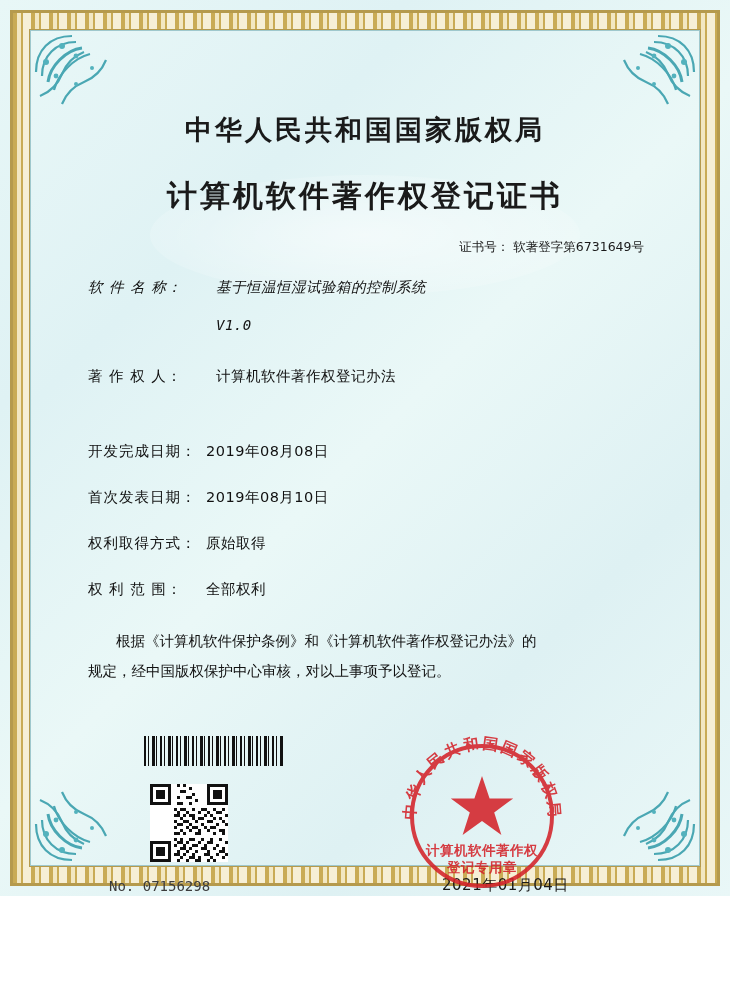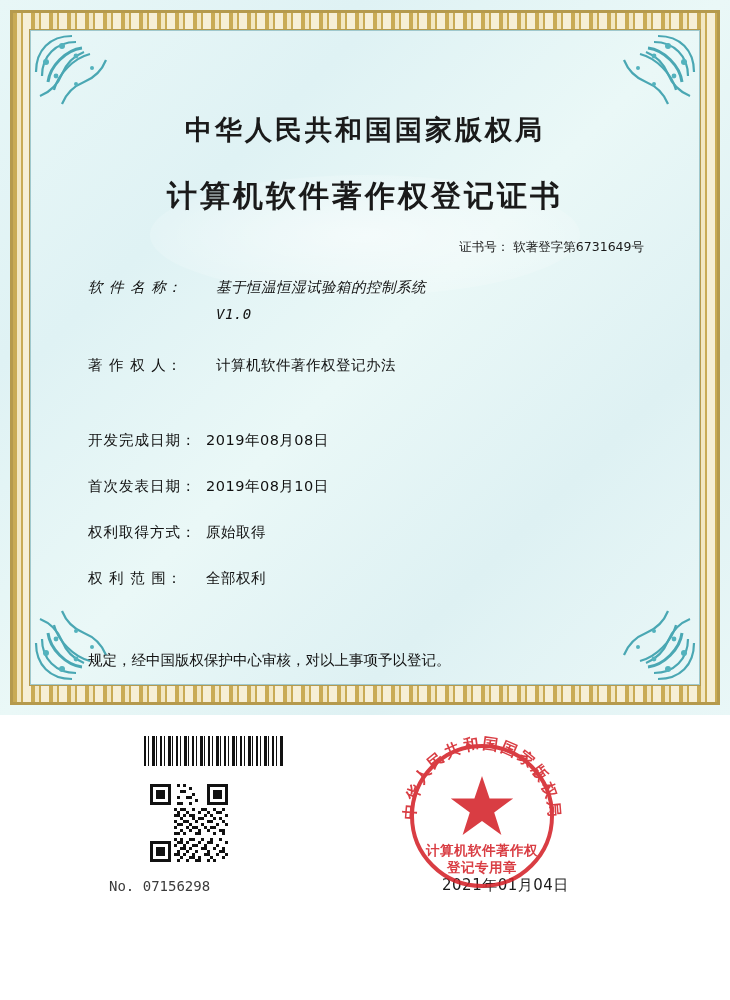--- a/index.html
+++ b/index.html
@@ -9,21 +9,21 @@
   }
   body {
     width: 730px;
     height: 1000px;
     font-family: "Liberation Sans", sans-serif;
     overflow: hidden;
   }
   .certificate {
     position: relative;
     width: 730px;
-    height: 715px;
+    height: 896px;
     box-sizing: border-box;
     background: linear-gradient(135deg, #e8f7f7 0%, #dff2f4 25%, #eaf8f7 50%, #def1f3 75%, #e9f7f7 100%);
   }
   
   .border-outer {
     position: absolute;
     top: 10px; left: 10px; right: 10px; bottom: 10px;
     border: 3px solid #b59a4d;
     background:
       repeating-linear-gradient(90deg,
@@ -109,21 +109,21 @@
     letter-spacing: 1px;
     white-space: nowrap;
   }
   .row .value {
     flex: 1;
     letter-spacing: 0.5px;
   }
   .row.software { margin-top: 8px; font-style: italic; }
   .row .value .ver {
     display: block;
-    margin-top: 9px;
+    margin-top: 20px;
     font-family: "DejaVu Sans Mono", monospace;
     font-size: 14px;
   }
   .row.owner { margin-top: 34px; }
 
   .dates { margin-top: 56px; padding-left: 42px; }
   .dates .row { margin-bottom: 27px; }
   .dates .row .label { width: 118px; flex: 0 0 118px; }
 
   .paragraph {
@@ -332,21 +332,21 @@
         <div class="label">权利取得方式：</div>
         <div class="value">原始取得</div>
       </div>
       <div class="row">
         <div class="label">权 利 范 围：</div>
         <div class="value">全部权利</div>
       </div>
     </div>
 
     <div class="paragraph">
-      <span class="indent"></span><br>
+      <span class="indent"></span><span>根据《计算机软件保护条例》和《计算机软件著作权登记办法》的</span><br>
       <span>规定，经中国版权保护中心审核，对以上事项予以登记。</span>
     </div>
 
     <div class="barcode"></div>
 
     <div class="qrcode">
       <svg width="78" height="78" viewBox="0 0 26 26" shape-rendering="crispEdges">
         <rect width="26" height="26" fill="#ffffff"></rect>
         <g fill="#111111">
           <rect x="0" y="0" width="7" height="1"></rect>

